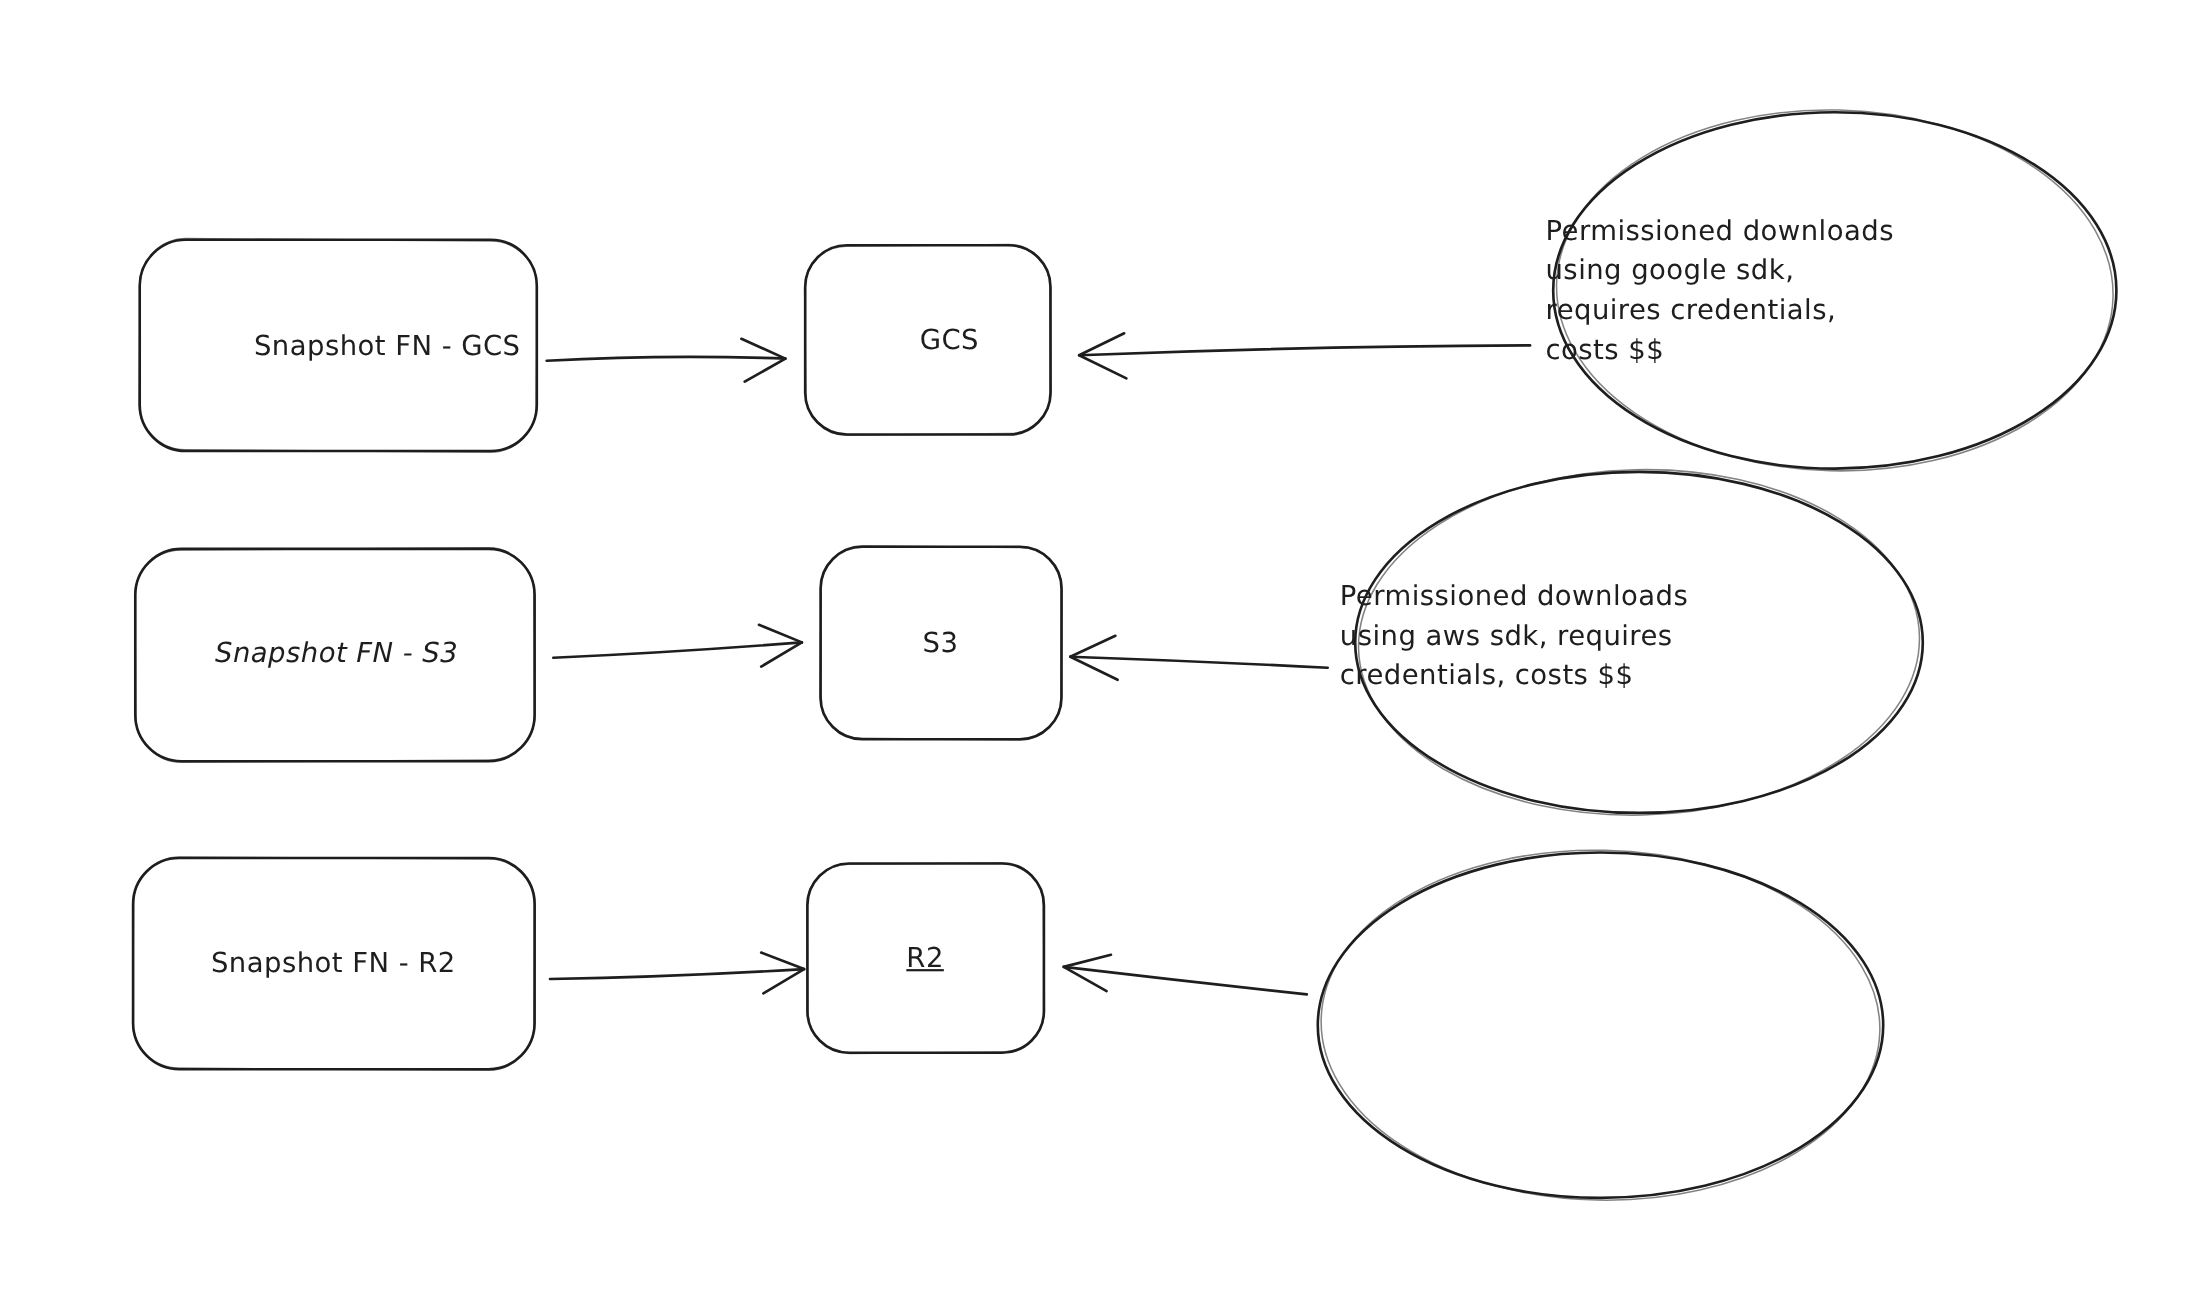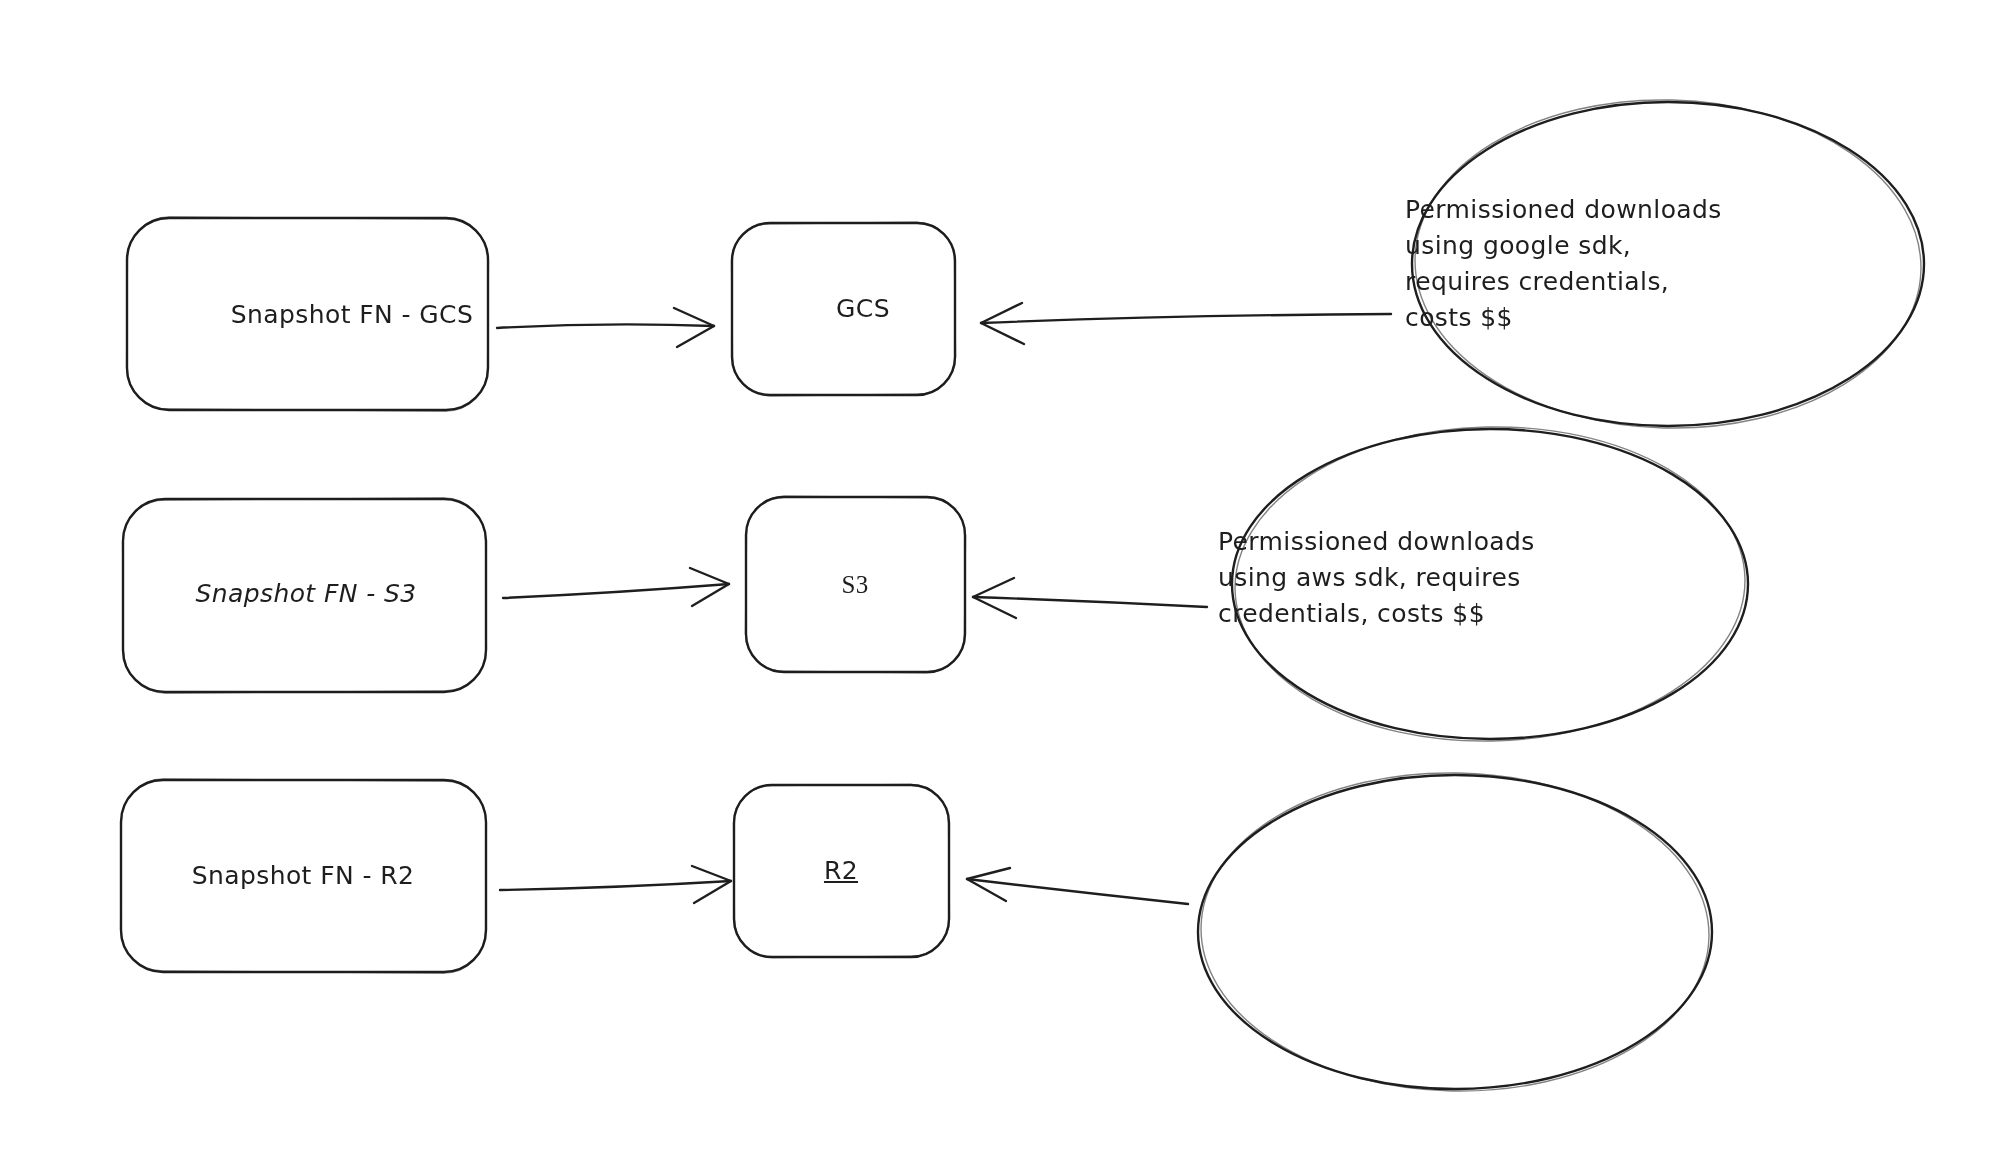--- a/index.html
+++ b/index.html
@@ -127,21 +127,21 @@
 
   <div class="node-label" style="left:863px; top:309px;">GCS</div>
 
   <div class="node-label note-label" style="left:1665px; top:264px;">Permissioned downloads
 using google sdk,
 requires credentials,
 costs $$</div>
 
   <div class="node-label" style="left:306px; top:594px;font-style:italic;">Snapshot FN - S3</div>
 
-  <div class="node-label" style="left:855px; top:585px;font-family:Liberation Serif, serif;">S3</div>
+  <div class="node-label" style="left:855px; top:585px;">S3</div>
 
   <div class="node-label note-label" style="left:1478px; top:578px;">Permissioned downloads
 using aws sdk, requires
 credentials, costs $$</div>
 
   <div class="node-label" style="left:303px; top:876px;">Snapshot FN - R2</div>
 
   <div class="node-label" style="left:841px; top:871px;text-decoration:underline;">R2</div>
 
 </div>

